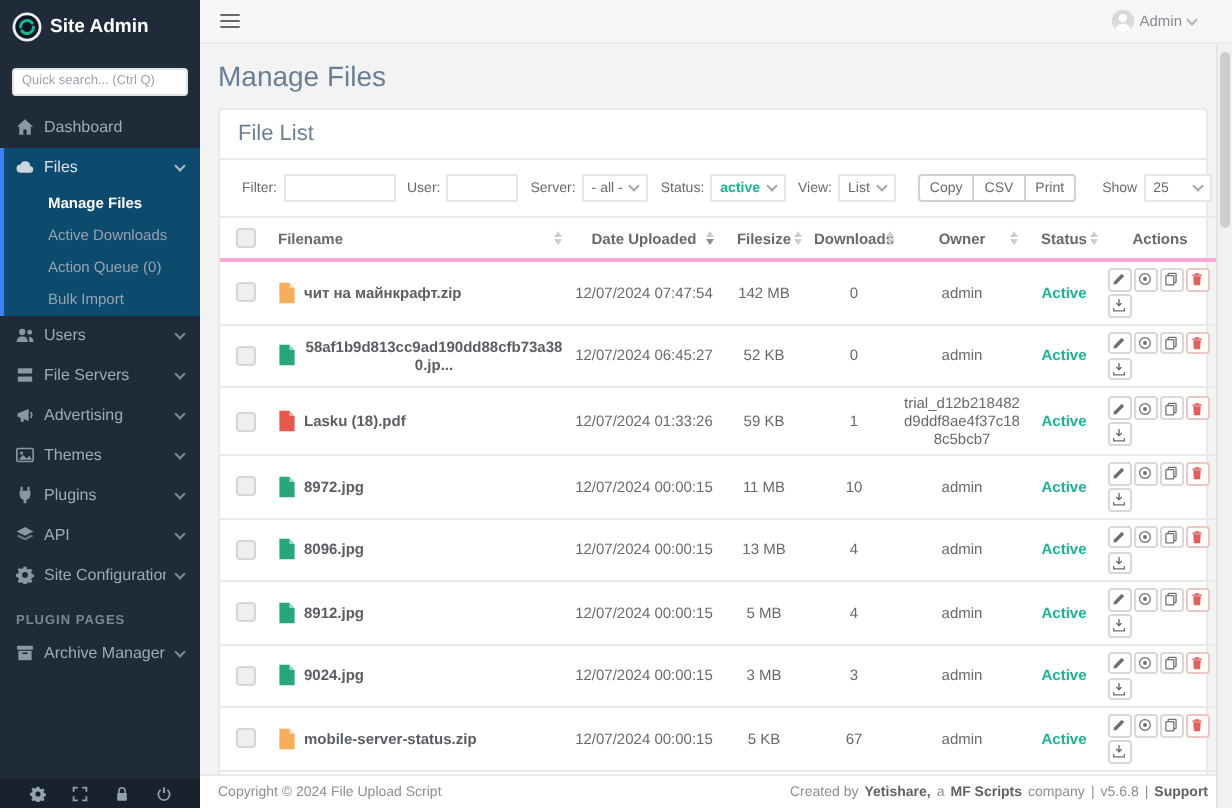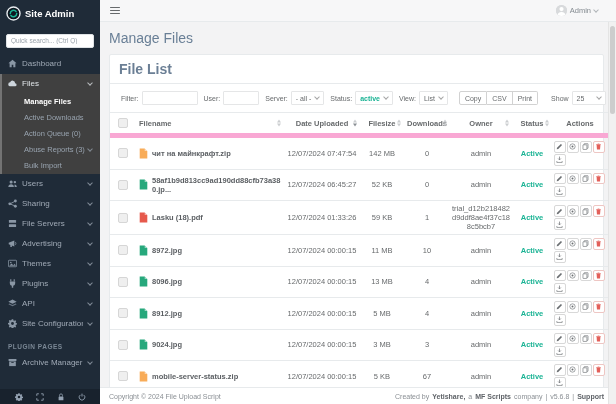--- a/index.html
+++ b/index.html
@@ -15,21 +15,21 @@
   .brand-name { color:#fff; font-size:9.5px; font-weight:700; white-space:nowrap; }
   .search-wrap { padding:3px 6px 6px; }
   .quick-search { width:100%; height:14px; font-size:6.5px; padding:0 4px; border:1px solid #dfe3e6; border-radius:2px; background:#fff; color:#555; outline:none; font-family:inherit; }
   .quick-search::placeholder { color:#9aa3ab; }
   .nav { flex:1; overflow:hidden; font-size:8px; }
   .nav-item { display:flex; align-items:center; gap:5px; padding:5.5px 8px; cursor:pointer; color:#a0aab6; white-space:nowrap; }
   .icn { display:inline-flex; width:9px; height:9px; color:#8a97a5; flex:none; }
   .icn svg { width:100%; height:100%; display:block; fill:currentColor; }
   .nav-item .lab { flex:1; overflow:hidden; }
   .chev { width:4px; height:4px; border-right:1.2px solid currentColor; border-bottom:1.2px solid currentColor; transform:rotate(45deg); flex:none; opacity:.75; margin-top:-2px; }
-  .nav-group { background:#404040; border-left:2px solid #737373; }
+  .nav-group { background:#0c4a6e; border-left:2px solid #3b82f6; }
   .nav-group .nav-item { padding-left:6px; color:#dfe4e8; }
   .nav-group .nav-item .icn { color:#cdd5dc; }
   .sub-item { display:flex; align-items:center; padding:3.5px 8px 3.5px 22px; font-size:7.5px; color:#98a3af; cursor:pointer; white-space:nowrap; }
   .sub-item.active { color:#fff; font-weight:700; }
   .sub-item .chev { margin-left:auto; }
   .section-hdr { padding:9px 8px 3px; font-size:6.5px; font-weight:700; letter-spacing:.5px; color:#76markdown8290; color:#7a8794; }
   .side-bottom { height:15px; background:#18222d; display:flex; align-items:center; justify-content:space-around; padding:0 8px; }
   .side-bottom .icn { width:8px; height:8px; color:#93a1b1; cursor:pointer; }
 
   
@@ -38,46 +38,46 @@
   .hamburger { display:flex; flex-direction:column; gap:1.5px; cursor:pointer; padding:3px; }
   .hamburger span { width:10px; height:1.5px; background:#676a6c; border-radius:1px; }
   .user-menu { display:flex; align-items:center; gap:3px; font-size:7.5px; color:#848b91; cursor:pointer; padding-right:10px; }
   .avatar { width:11px; height:11px; border-radius:50%; background:#d8dadc; overflow:hidden; flex:none; }
   .avatar svg { width:100%; height:100%; display:block; }
   .user-menu .chev { border-color:#9aa0a5; }
 
   .content { flex:1; min-height:0; overflow:hidden; padding:5px 12px 0 9px; }
   .page-title { font-size:14px; font-weight:400; color:#697f96; margin:3px 0 8px; }
   .card { background:#fff; border:1px solid #e7eaec; border-radius:2px; }
-  .card-header { padding:6px 9px; border-bottom:1px solid #e7eaec; font-size:14px; color:#6b7f95; font-weight:700; }
+  .card-header { padding:6px 9px; border-bottom:1px solid #e7eaec; font-size:11px; color:#6b7f95; font-weight:400; }
 
   .filter-bar { display:flex; align-items:center; gap:3px; padding:7px 8px; font-size:7px; color:#676a6c; }
   .filter-bar label { margin-left:3px; white-space:nowrap; }
   .inp { height:14px; border:1px solid #e5e6e7; border-radius:1px; font-size:7px; padding:0 3px; color:#555; outline:none; background:#fff; font-family:inherit; }
   .inp.filter { width:56px; } .inp.user { width:36px; }
   .sel { height:14px; border:1px solid #e5e6e7; border-radius:1px; display:flex; align-items:center; gap:4px; padding:0 4px; background:#fff; cursor:pointer; white-space:nowrap; }
   .sel .chev { border-color:#888; }
   .sel.server { width:50px; } .sel.status { width:48px; } .sel.view { width:38px; justify-content:space-between; } .sel.show { width:34px; justify-content:space-between; }
   .btn-group { display:flex; margin-left:8px; }
   .btn { height:14px; border:1px solid #d2d2d2; background:#fff; font-size:7px; color:#676a6c; padding:0 5px; display:flex; align-items:center; cursor:pointer; }
   .btn + .btn { border-left:none; }
   .btn:first-child { border-radius:2px 0 0 2px; } .btn:last-child { border-radius:0 2px 2px 0; }
   .show-wrap { margin-left:7px; display:flex; align-items:center; gap:3px; }
 
   table { width:100%; border-collapse:collapse; table-layout:fixed; font-size:7.5px; color:#676a6c; }
   col.c-check{width:26px;} col.c-name{width:148px;} col.c-date{width:76px;} col.c-size{width:44px;} col.c-dl{width:46px;} col.c-owner{width:62px;} col.c-status{width:40px;} col.c-act{width:56px;}
-  thead th { font-weight:700; text-align:center; padding:5px 2px; border-bottom:5px solid #f9a8d4; border-top:1px solid #e7eaec; position:relative; color:#676a6c; }
+  thead th { font-weight:700; text-align:center; padding:5px 2px; border-bottom:2px solid #f9a8d4; border-top:1px solid #e7eaec; position:relative; color:#676a6c; }
   thead th.left { text-align:left; padding-left:3px; }
   .sort { position:absolute; right:3px; top:50%; transform:translateY(-50%); display:flex; flex-direction:column; gap:1px; }
   .sort i { width:0; height:0; border-left:2.5px solid transparent; border-right:2.5px solid transparent; display:block; }
   .sort .up { border-bottom:3px solid #cbced0; } .sort .dn { border-top:3px solid #cbced0; }
   .sort.sorted .dn { border-top-color:#8a8f94; }
   tbody td { border-top:1px solid #e7eaec; padding:3px 2px; text-align:center; vertical-align:middle; }
   tbody tr:first-child td { border-top:none; }
-  td.fn { text-align:left; padding-left:3px; }
+  td.fn { text-align:center; padding-left:3px; }
   .fwrap { display:flex; align-items:center; gap:4px; }
   .ficon { width:9px; height:11px; flex:none; } .ficon svg { width:100%; height:100%; display:block; }
   .fname { font-weight:700; color:#5a5e62; word-break:break-all; cursor:pointer; }
   .owner-txt { word-break:break-all; display:inline-block; max-width:62px; }
   .status { color:#1ab394; font-weight:600; }
   .actions { display:flex; flex-wrap:wrap; gap:1.5px; width:52px; margin:0 auto; justify-content:flex-start; }
   .abtn { width:11.5px; height:11.5px; border:1px solid #d8d8d8; border-radius:2px; background:#fff; display:flex; align-items:center; justify-content:center; color:#6b6f72; cursor:pointer; }
   .abtn .icn { width:7px; height:7px; color:inherit; }
   .abtn.danger { color:#e3605a; border-color:#eec6c3; }
   .cb { width:10px; height:10px; background:#efefef; border:1px solid #d6d6d6; border-radius:2px; margin:0 auto; cursor:pointer; }
@@ -129,49 +129,33 @@
           <div class="sub-item active">
             <span>Manage Files</span>
           </div>
           <div class="sub-item">
             <span>Active Downloads</span>
           </div>
           <div class="sub-item">
             <span>Action Queue (0)</span>
           </div>
           <div class="sub-item">
-            <span>Abuse Reports (3)</span>
-            <span class="chev"></span>
-          </div>
-          <div class="sub-item">
             <span>Bulk Import</span>
           </div>
         </div>
         <div class="nav-item">
           <span class="icn">
             <svg viewBox="0 0 11 9">
               <circle cx="3.8" cy="2.6" r="1.9"></circle>
               <path d="M.4 8.8c0-2.3 1.5-3.4 3.4-3.4s3.4 1.1 3.4 3.4Z"></path>
               <circle cx="8.4" cy="2.8" r="1.5"></circle>
               <path d="M8 5.6c1.7.1 2.7 1.2 2.7 3.2H8.1Z"></path>
             </svg>
           </span>
           <span class="lab">Users</span>
-          <span class="chev"></span>
-        </div>
-        <div class="nav-item">
-          <span class="icn">
-            <svg viewBox="0 0 10 10">
-              <path d="M8 2.4 2.7 5.2M2.7 5.6 8 7.8" stroke="currentColor" stroke-width="1" fill="none"></path>
-              <circle cx="8.2" cy="2.2" r="1.6"></circle>
-              <circle cx="2" cy="5.4" r="1.6"></circle>
-              <circle cx="8.2" cy="8" r="1.6"></circle>
-            </svg>
-          </span>
-          <span class="lab">Sharing</span>
           <span class="chev"></span>
         </div>
         <div class="nav-item">
           <span class="icn">
             <svg viewBox="0 0 10 10">
               <rect x="1" y="1.2" width="8" height="3" rx=".6"></rect>
               <rect x="1" y="5.8" width="8" height="3" rx=".6"></rect>
             </svg>
           </span>
           <span class="lab">File Servers</span>

